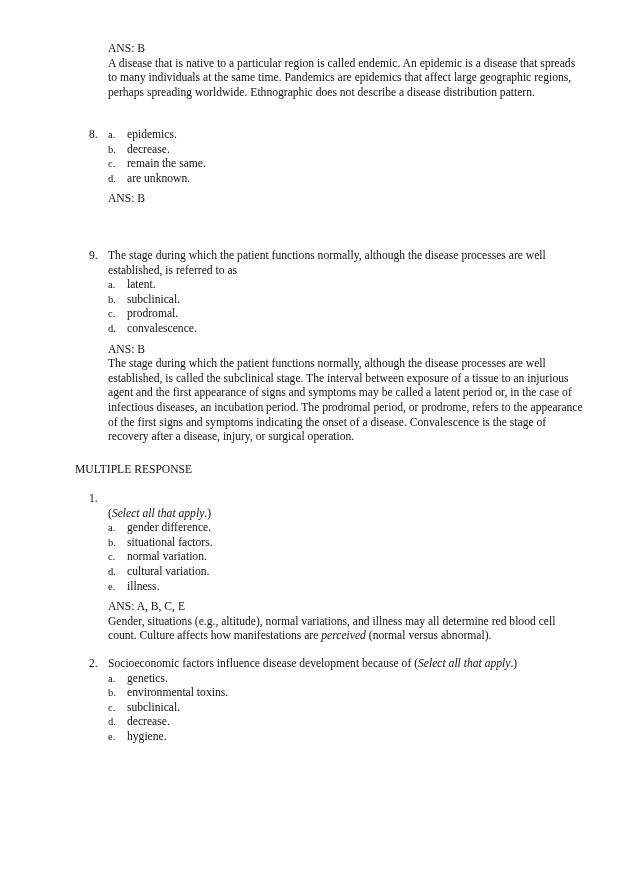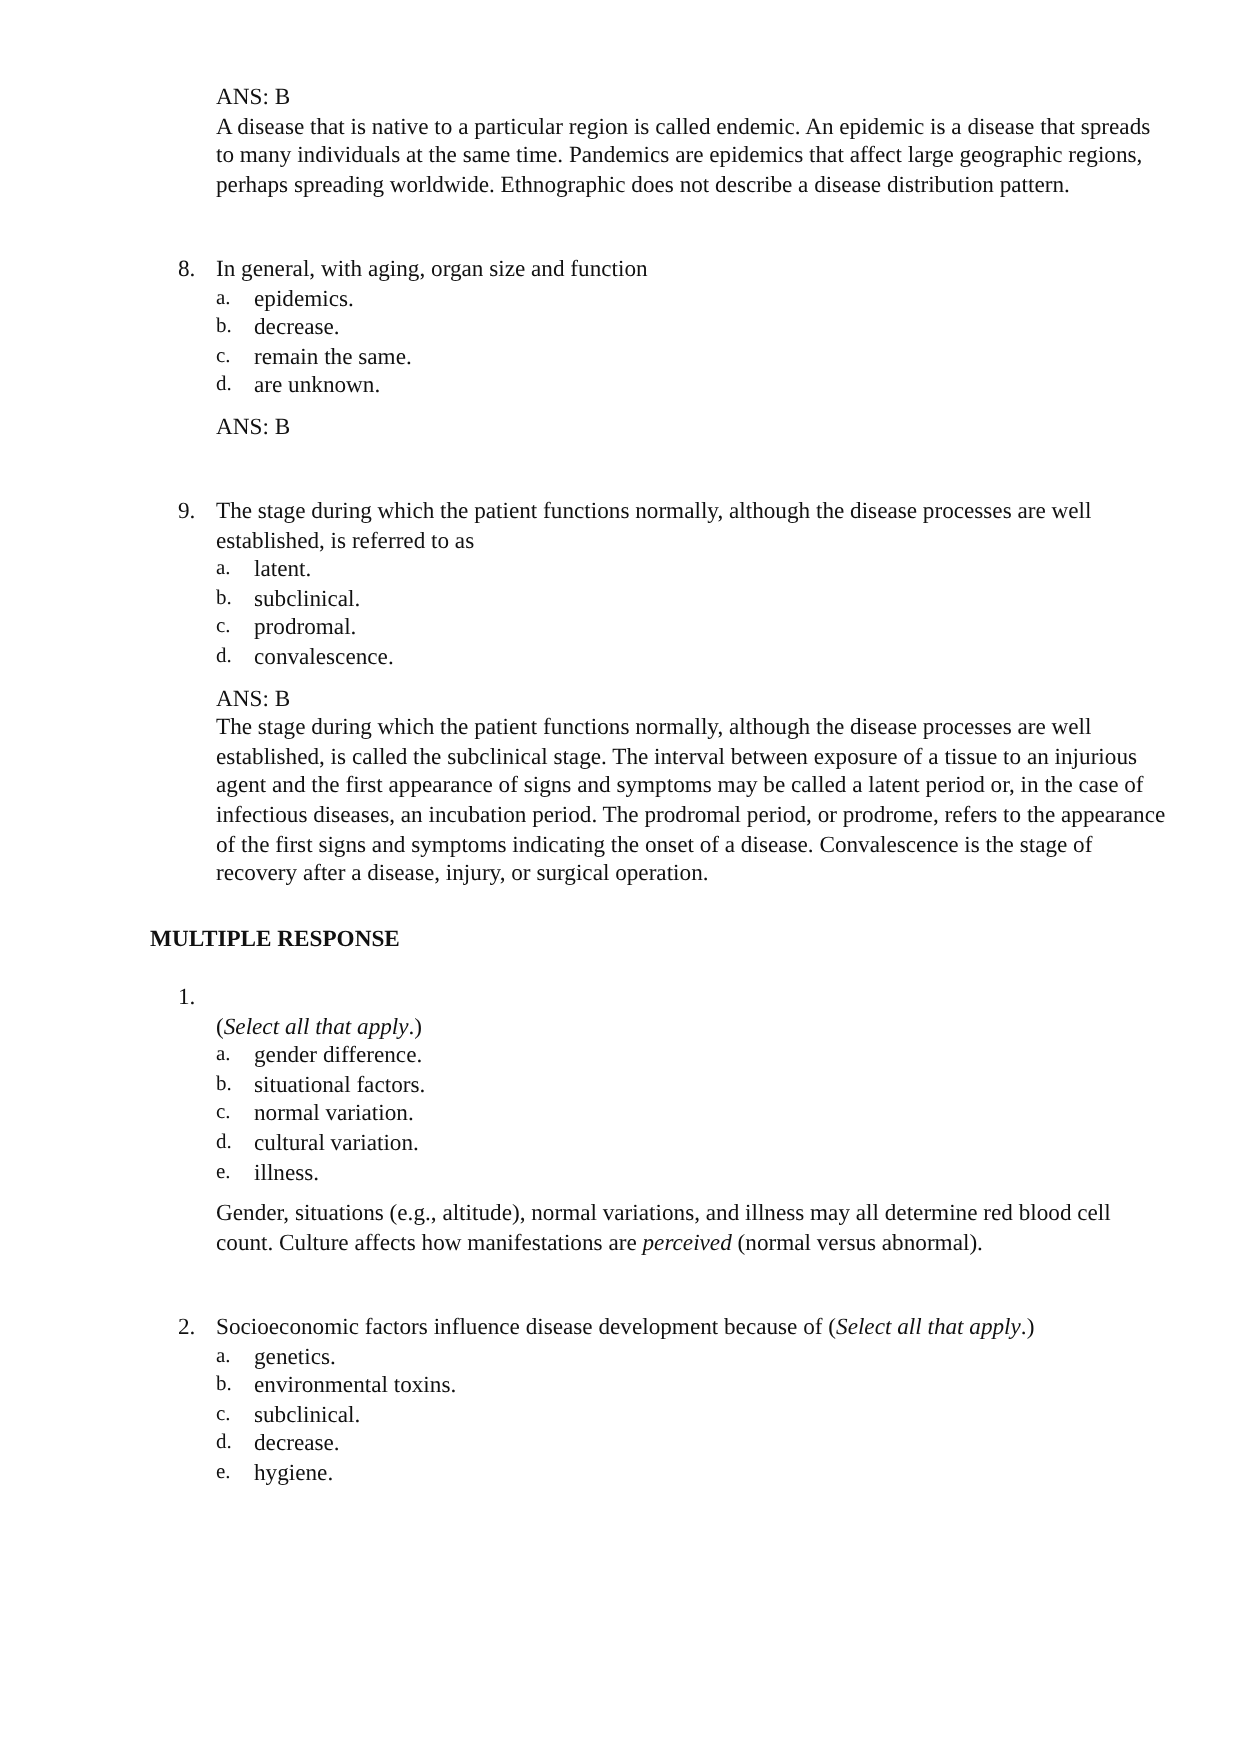--- a/index.html
+++ b/index.html
@@ -8,37 +8,36 @@
       font-family: "Liberation Serif", "DejaVu Serif", serif;
       font-size: 11.6px; line-height: 14.6px; color: #111111;
     }
     .page { position: absolute; left: 0; top: 0; width: 620px; }
     .block { position: absolute; }
     .q-row { position: relative; padding-left: 19px; }
     .q-num { position: absolute; left: 0; top: 0; }
     .opt { position: relative; padding-left: 19px; }
     .opt-letter { position: absolute; left: 0; top: 0; font-size: 10.5px; }
     .ans-block { margin-top: 6px; }
-    .heading { font-weight: bold; }
+    .heading { font-weight: normal; }
     i { font-style: italic; }
   </style>
 </head>
 <body>
 
 <div class="page">
 
   <div class="block" style="left:108px; top:42px; width:478px;">
     <div>ANS: B</div>
     <div>A disease that is native to a particular region is called endemic. An epidemic is a disease that spreads to many individuals at the same time. Pandemics are epidemics that affect large geographic regions, perhaps spreading worldwide. Ethnographic does not describe a disease distribution pattern.</div>
   </div>
 
   <div class="block" style="left:89px; top:128px; width:497px;">
     <div class="q-row">
       <span class="q-num">8.</span>
-      <span>In general, with aging, organ size and function</span>
     </div>
     <div style="padding-left:19px;">
       <div class="opt"><span class="opt-letter">a.</span><span>epidemics.</span></div>
       <div class="opt"><span class="opt-letter">b.</span><span>decrease.</span></div>
       <div class="opt"><span class="opt-letter">c.</span><span>remain the same.</span></div>
       <div class="opt"><span class="opt-letter">d.</span><span>are unknown.</span></div>
       <div class="ans-block">
         <div>ANS: B</div>
       </div>
     </div>
@@ -69,20 +68,21 @@
       <br>
       <span>(</span><i>Select all that apply</i><span>.)</span>
     </div>
     <div style="padding-left:19px;">
       <div class="opt"><span class="opt-letter">a.</span><span>gender difference.</span></div>
       <div class="opt"><span class="opt-letter">b.</span><span>situational factors.</span></div>
       <div class="opt"><span class="opt-letter">c.</span><span>normal variation.</span></div>
       <div class="opt"><span class="opt-letter">d.</span><span>cultural variation.</span></div>
       <div class="opt"><span class="opt-letter">e.</span><span>illness.</span></div>
       <div class="ans-block">
+        <div>ANS: A, B, C, E</div>
         <div><span>Gender, situations (e.g., altitude), normal variations, and illness may all determine red blood cell count. Culture affects how manifestations are </span><i>perceived</i><span> (normal versus abnormal).</span></div>
       </div>
     </div>
   </div>
 
   <div class="block" style="left:89px; top:657px; width:497px;">
     <div class="q-row">
       <span class="q-num">2.</span>
       <span>Socioeconomic factors influence disease development because of (</span><i>Select all that apply</i><span>.)</span>
     </div>

